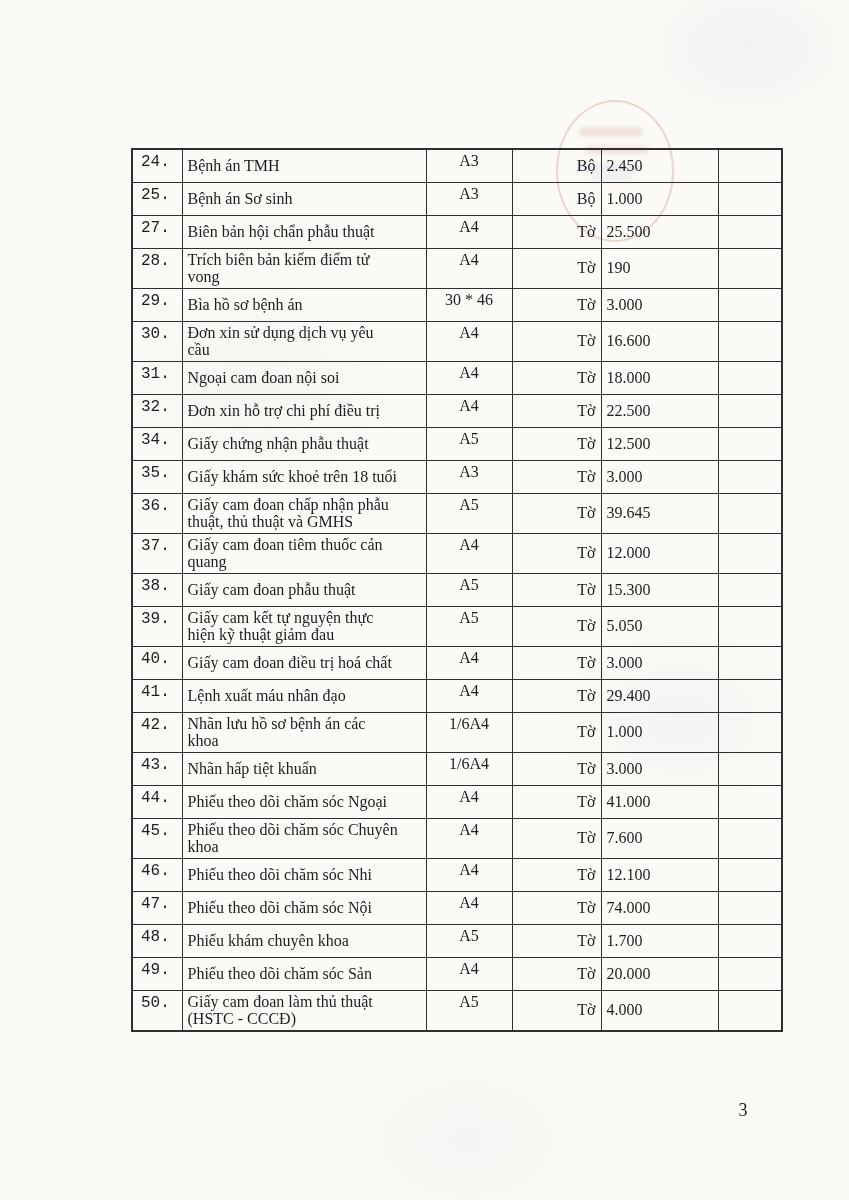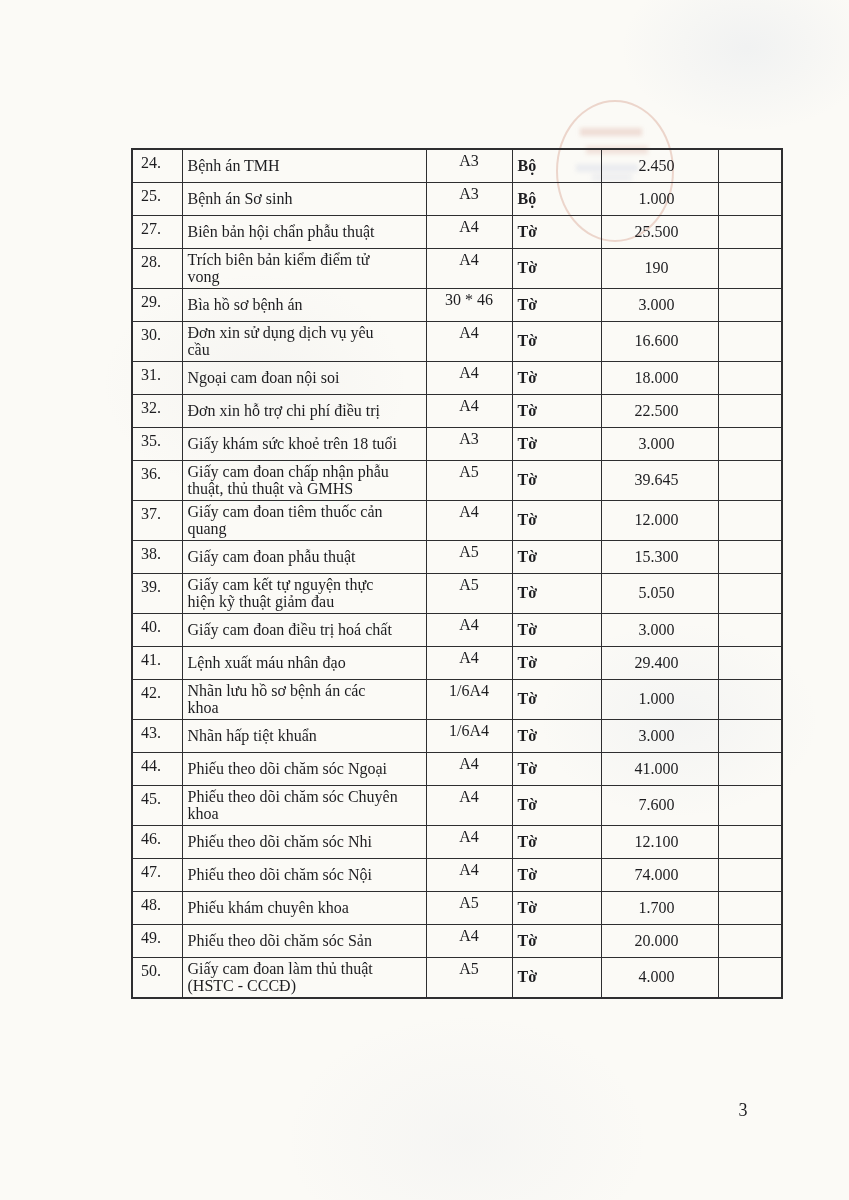--- a/index.html
+++ b/index.html
@@ -65,25 +65,25 @@
   .price-table td {
     border: 1.5px solid var(--border);
     font-size: 16px;
     line-height: 17.5px;
     vertical-align: middle;
     padding: 2px 5px;
     overflow: hidden;
   }
   .price-table { border: 2px solid var(--border); }
   .price-table tr { height: 33px; }
-  td.c-no   { vertical-align: top; padding: 4px 2px 2px 8px; }
+  td.c-no   { vertical-align: top; padding: 4px 2px 2px 8px; font-family: Liberation Mono, monospace; }
   td.c-name { padding-right: 3px; white-space: pre-line; }
   td.c-size { text-align: center; vertical-align: top; }
-  td.c-unit { text-align: left; font-weight: bold; }
-  td.c-qty  { text-align: center; padding-right: 11px; }
+  td.c-unit { text-align: right; }
+  td.c-qty  { text-align: left; padding-right: 11px; }
   td.c-blank { }
 
   .page-number {
     position: absolute;
     left: 728px; top: 1100px;
     width: 30px;
     font-size: 18px;
     text-align: center;
   }
 </style>
@@ -164,20 +164,28 @@
   </tr>
         <tr>
     <td class="c-no">32.</td>
     <td class="c-name">Đơn xin hỗ trợ chi phí điều trị</td>
     <td class="c-size">A4</td>
     <td class="c-unit">Tờ</td>
     <td class="c-qty">22.500</td>
     <td class="c-blank"></td>
   </tr>
         <tr>
+    <td class="c-no">34.</td>
+    <td class="c-name">Giấy chứng nhận phẫu thuật</td>
+    <td class="c-size">A5</td>
+    <td class="c-unit">Tờ</td>
+    <td class="c-qty">12.500</td>
+    <td class="c-blank"></td>
+  </tr>
+        <tr>
     <td class="c-no">35.</td>
     <td class="c-name">Giấy khám sức khoẻ trên 18 tuổi</td>
     <td class="c-size">A3</td>
     <td class="c-unit">Tờ</td>
     <td class="c-qty">3.000</td>
     <td class="c-blank"></td>
   </tr>
         <tr>
     <td class="c-no">36.</td>
     <td class="c-name">Giấy cam đoan chấp nhận phẫu

